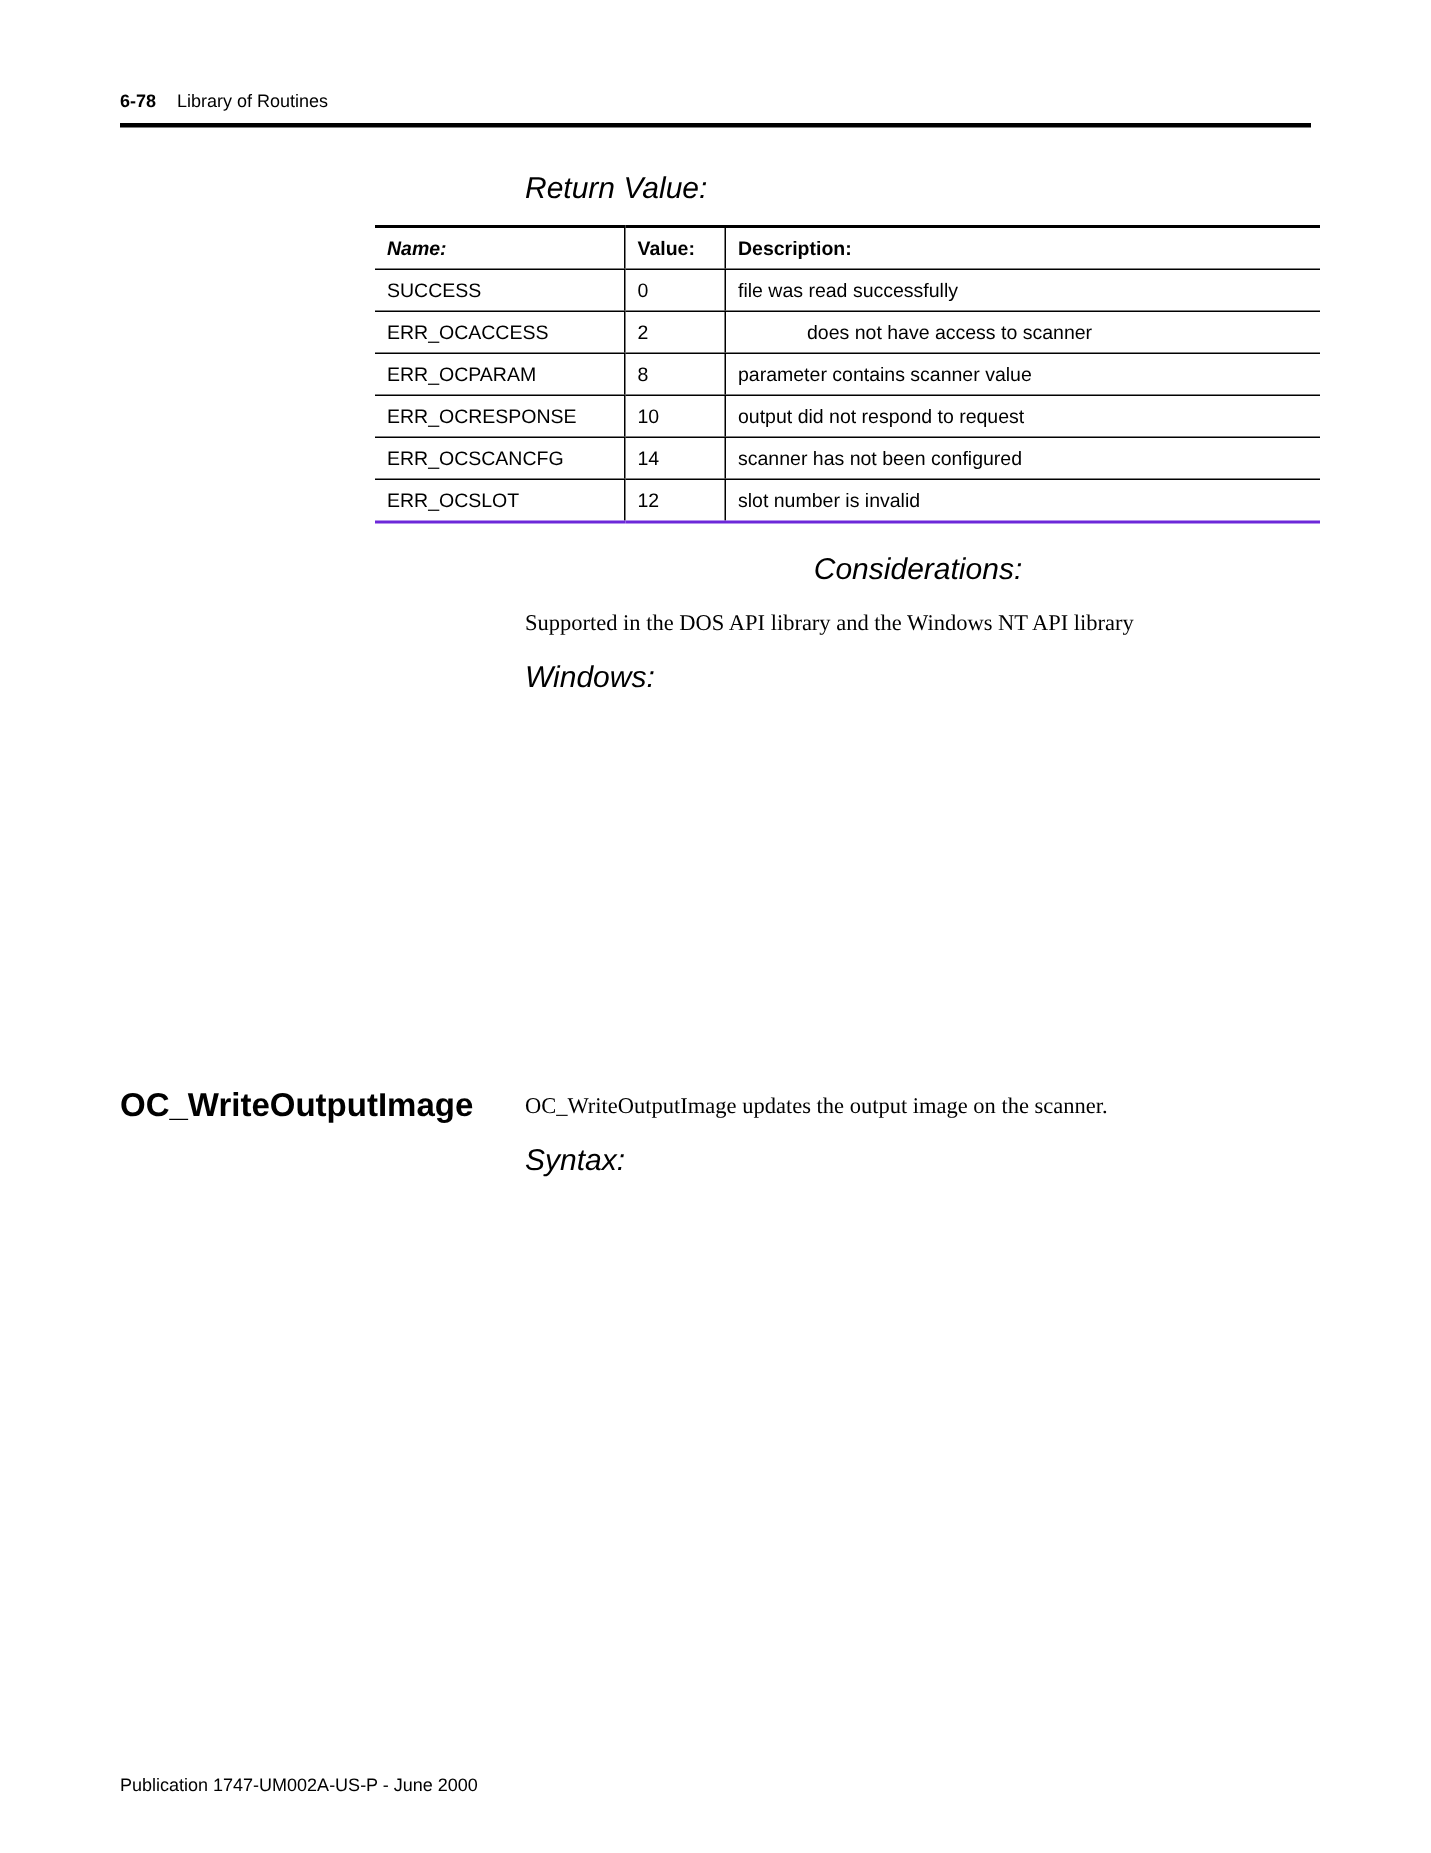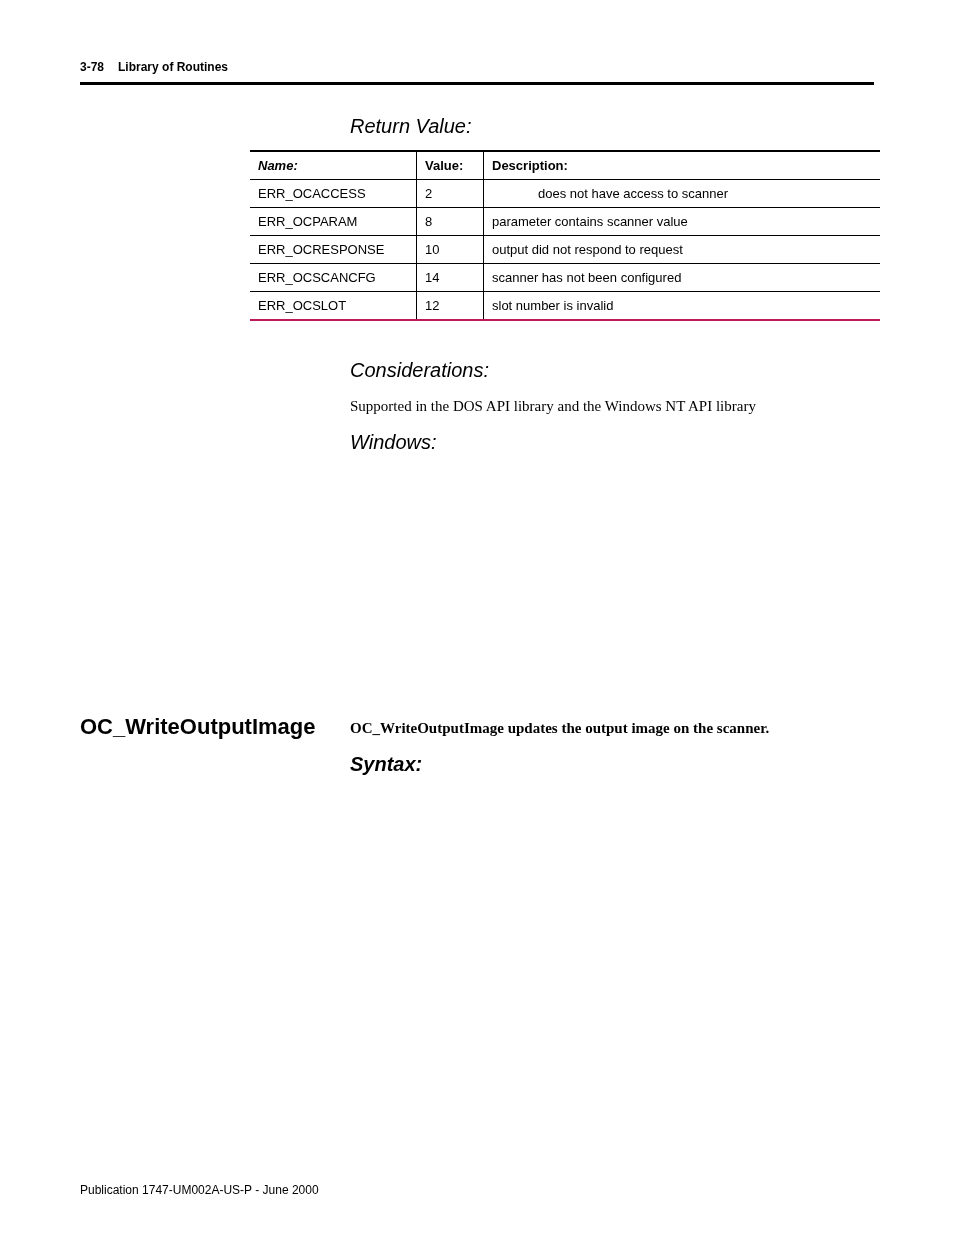--- a/index.html
+++ b/index.html
@@ -20,21 +20,21 @@
     position: relative;
   }
   .header-line {
     display: flex;
     align-items: baseline;
     gap: 14px;
     font-size: 12px;
     margin-bottom: 8px;
   }
   .page-number { font-weight: bold; }
-  .chapter-name { font-weight: bold; }
+  .chapter-name { font-weight: normal; }
   .thick-rule {
     border: none;
     border-top: 3px solid #000;
     margin: 0 0 30px 0;
   }
   .content {
     margin-left: 270px;
   }
   .subhead {
     font-style: italic;
@@ -56,21 +56,21 @@
     vertical-align: top;
   }
   table.ret th {
     font-weight: bold;
     border-top: 2px solid #000;
   }
   table.ret th + th, table.ret td + td {
     border-left: 1px solid #000;
   }
   table.ret tr:last-child td {
-    border-bottom: 2px solid #be185d;
+    border-bottom: 2px solid #6d28d9;
   }
   .col-name { width: 150px; font-style: italic; }
   .col-value { width: 50px; }
   .body-text {
     font-family: Georgia, "Times New Roman", serif;
     font-size: 15px;
     line-height: 1.4;
     margin: 14px 0;
   }
   .section-row {
@@ -80,53 +80,57 @@
   }
   .section-title {
     font-family: Arial, Helvetica, sans-serif;
     font-weight: bold;
     font-size: 22px;
     width: 270px;
     flex-shrink: 0;
   }
   .section-body {
     flex: 1;
-    font-weight: bold;
   }
   .footer {
     position: absolute;
     bottom: 38px;
     left: 80px;
     font-size: 12px;
   }
   .indent-desc { padding-left: 46px; display:inline-block; }
 </style>
 </head>
 <body>
 
 <div class="page">
   <div class="header-line">
-    <span class="page-number">3-78</span>
+    <span class="page-number">6-78</span>
     <span class="chapter-name">Library of Routines</span>
   </div>
   <hr class="thick-rule">
 
   <div class="content">
     <div class="subhead">Return Value:</div>
   </div>
 
   <table class="ret">
     <thead>
       <tr>
         <th class="col-name">Name:</th>
         <th class="col-value">Value:</th>
         <th>Description:</th>
       </tr>
     </thead>
     <tbody>
+      <tr>
+        <td>SUCCESS</td>
+        <td>0</td>
+        <td>file was read successfully</td>
+      </tr>
       <tr>
         <td>ERR_OCACCESS</td>
         <td>2</td>
         <td><span class="indent-desc">does not have access to scanner</span></td>
       </tr>
       <tr>
         <td>ERR_OCPARAM</td>
         <td>8</td>
         <td>parameter contains scanner value</td>
       </tr>
@@ -142,21 +146,21 @@
       </tr>
       <tr>
         <td>ERR_OCSLOT</td>
         <td>12</td>
         <td>slot number is invalid</td>
       </tr>
     </tbody>
   </table>
 
   <div class="content">
-    <div class="subhead" style="margin-top:38px;">Considerations:</div>
+    <div class="subhead" style="margin-top:20px;text-align:center;">Considerations:</div>
     <div class="body-text">Supported in the DOS API library and the Windows NT API library</div>
     <div class="subhead">Windows:</div>
   </div>
 
   <div class="section-row">
     <div class="section-title">OC_WriteOutputImage</div>
     <div class="section-body">
       <div class="body-text" style="margin-top:4px;">OC_WriteOutputImage updates the output image on the scanner.</div>
       <div class="subhead">Syntax:</div>
     </div>

